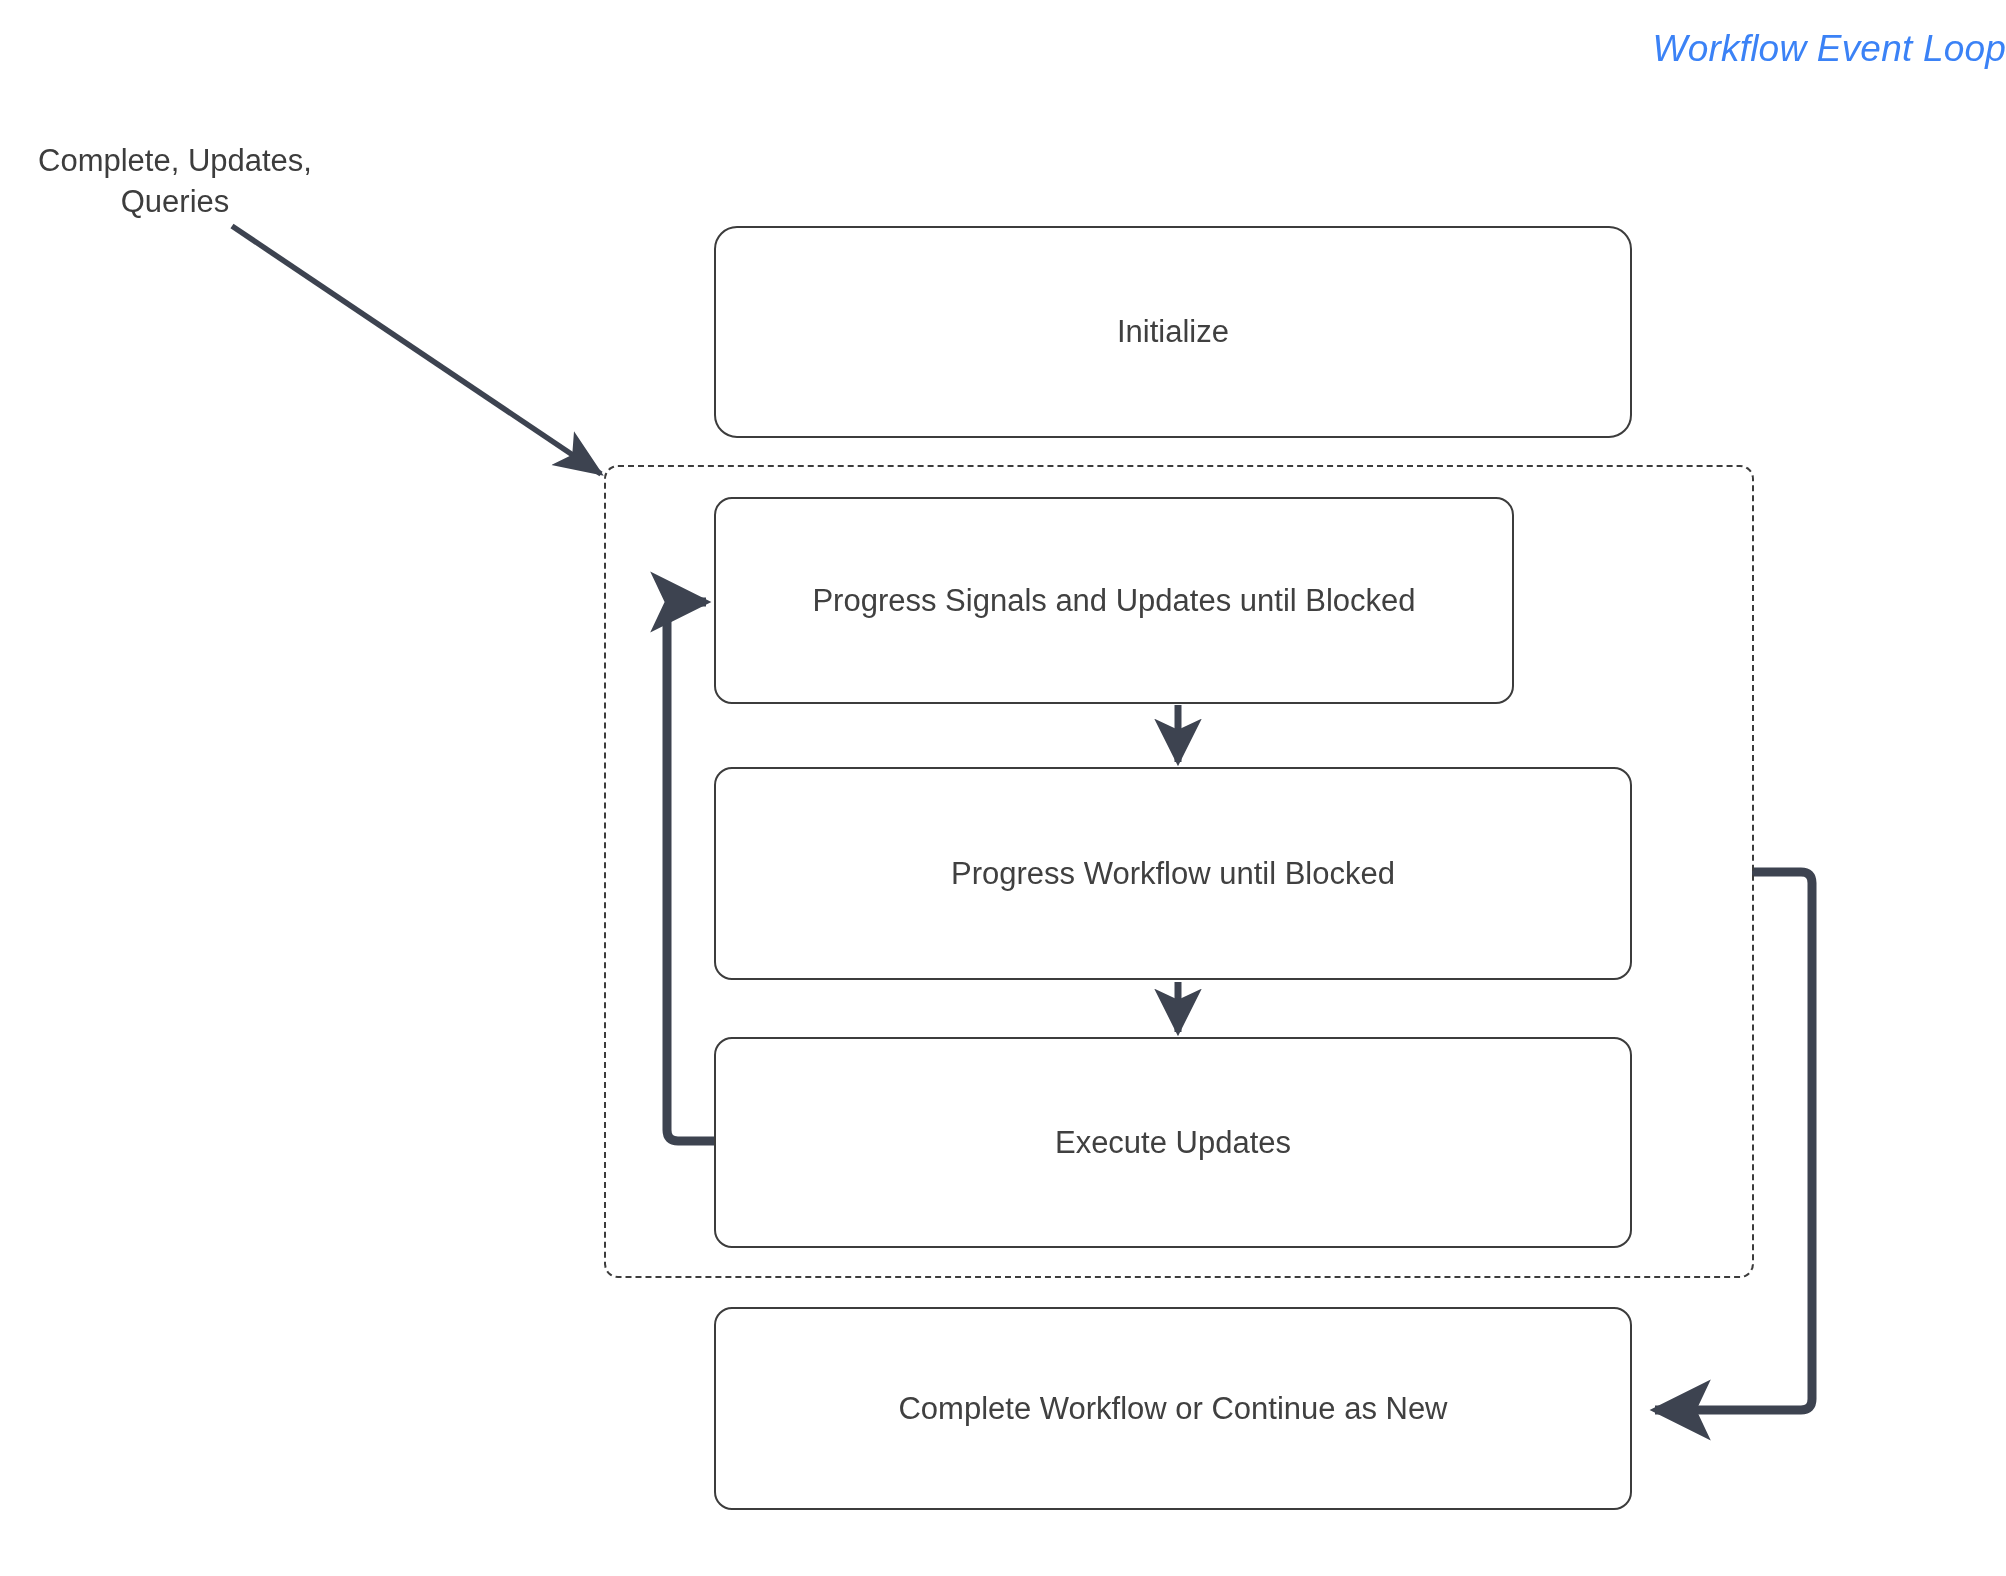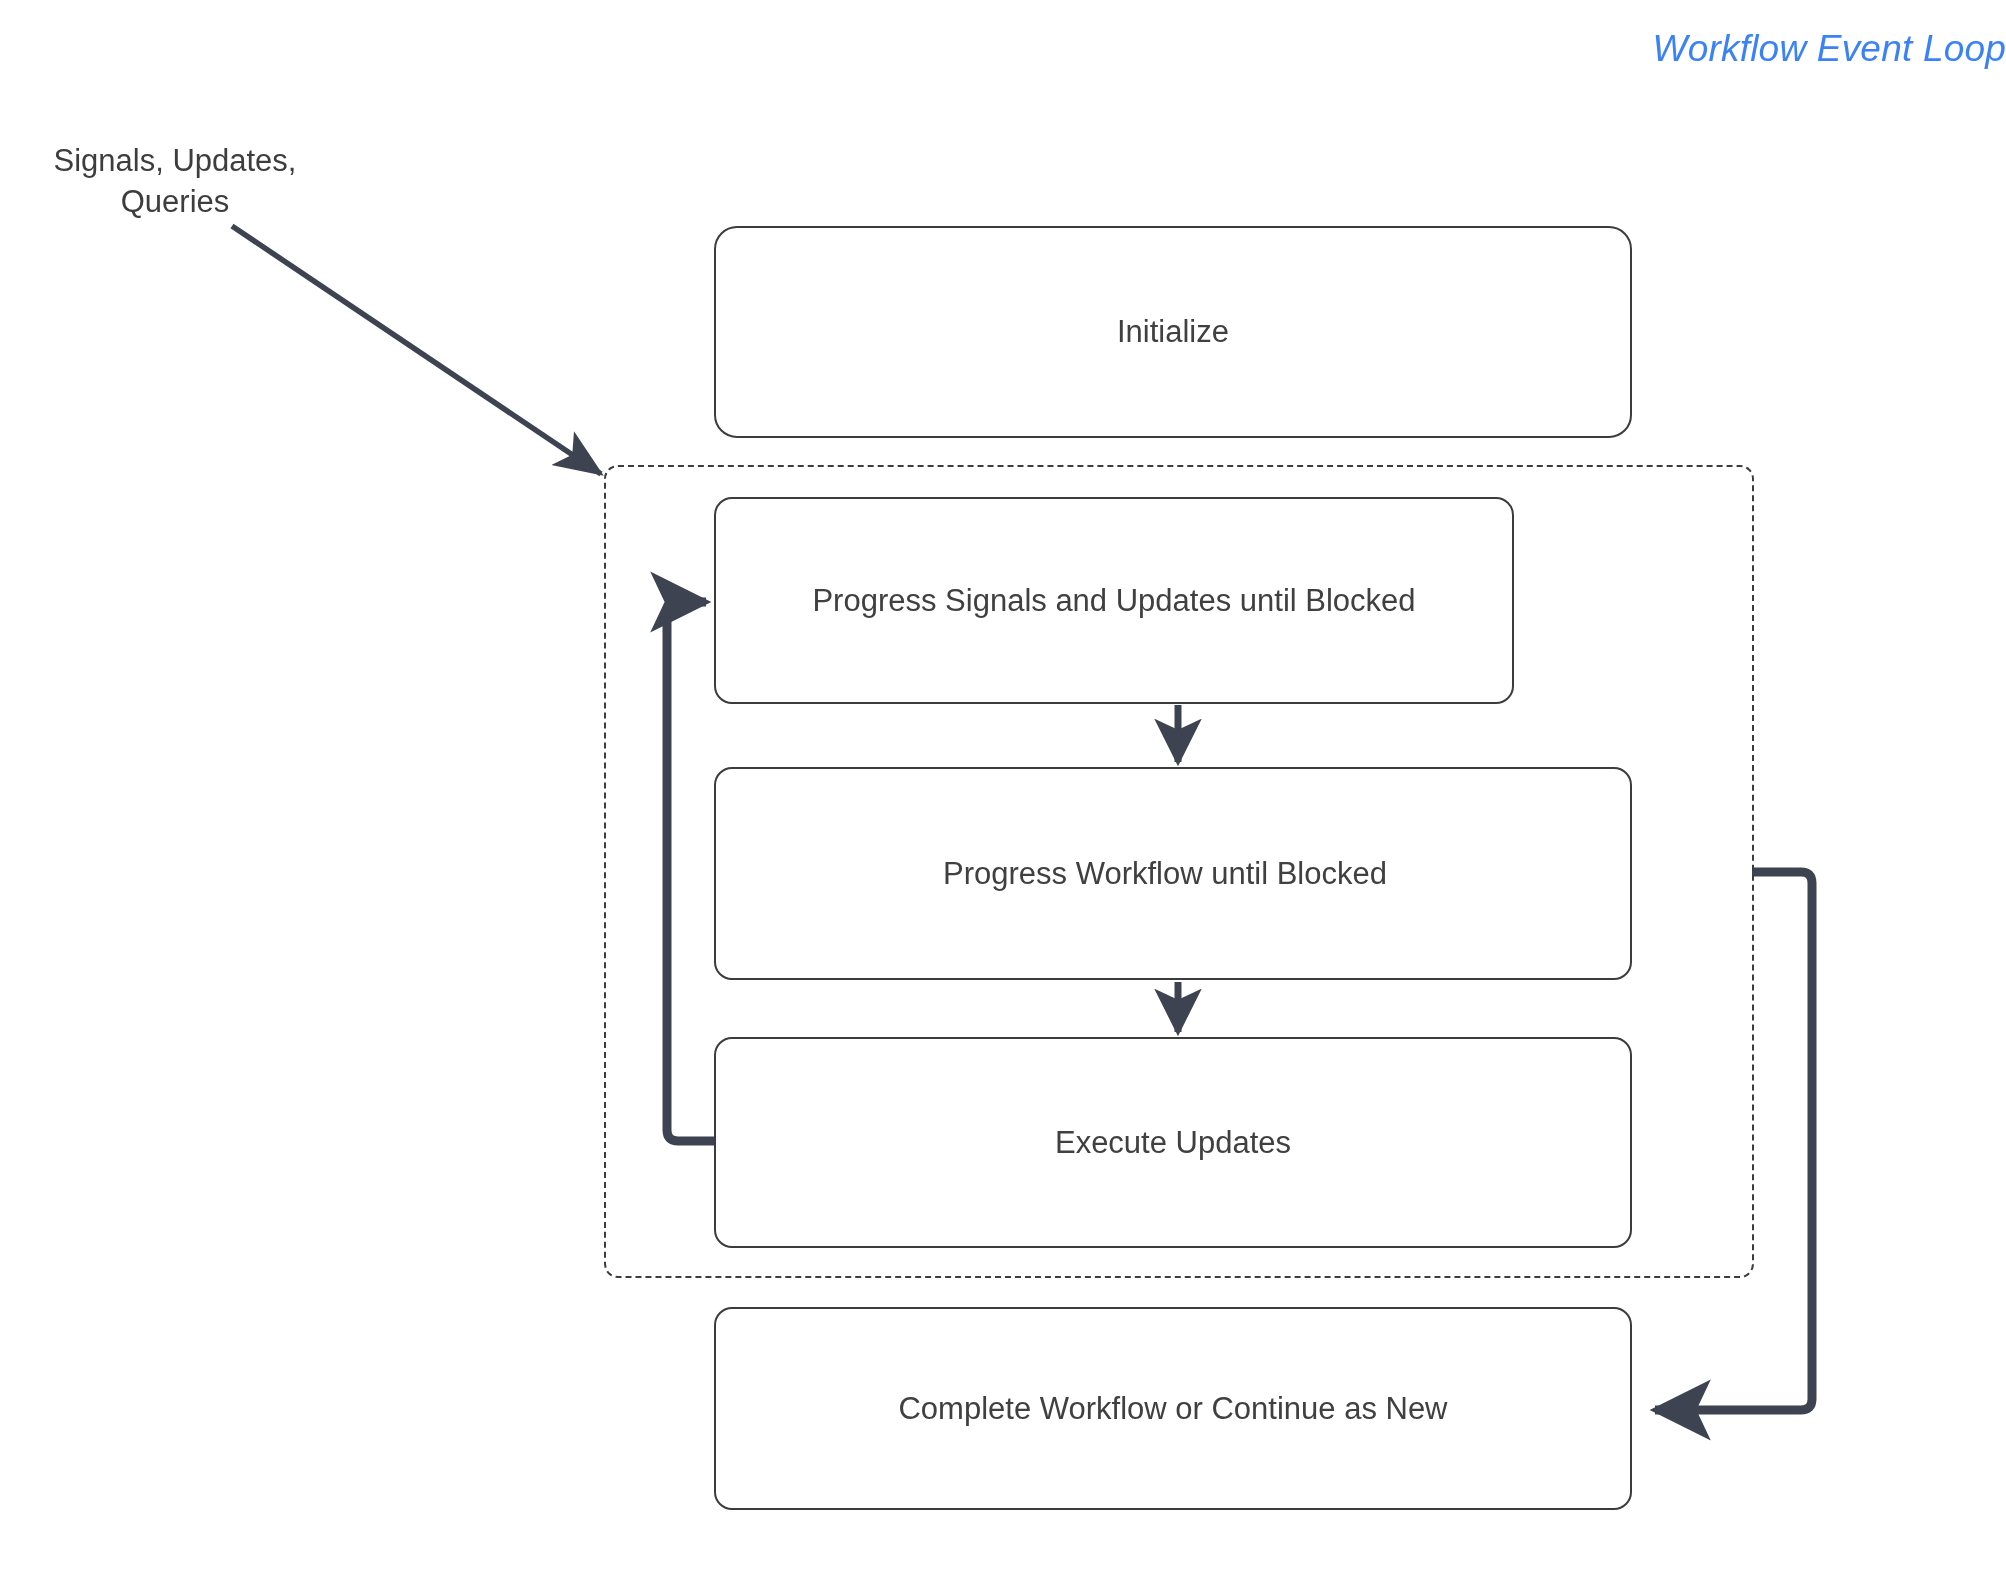--- a/index.html
+++ b/index.html
@@ -62,34 +62,34 @@
   }
   .loop-container {
     position: absolute;
     box-sizing: border-box;
     border: 2px dashed #3c3c3c;
     border-radius: 14px;
     background: transparent;
   }
   .node-initialize { left: 714px; top: 226px;  width: 918px; height: 212px; border-radius: 23px; }
   .node-progress-signals { left: 714px; top: 497px;  width: 800px; height: 207px; }
-  .node-progress-workflow { left: 714px; top: 767px;  width: 918px; height: 213px; padding-left: 8px; }
+  .node-progress-workflow { left: 714px; top: 767px;  width: 918px; height: 213px; }
   .node-execute-queries { left: 714px; top: 1037px; width: 918px; height: 211px; }
   .node-complete { left: 714px; top: 1307px; width: 918px; height: 203px; text-align: center; }
   .loop-box { left: 604px; top: 465px; width: 1150px; height: 813px; }
 </style>
 </head>
 <body>
 
 <div id="canvas">
 
   <div class="diagram-title">Workflow Event Loop</div>
 
   <div class="input-label">
-    <div>Signals, Updates,</div>
+    <div>Complete, Updates,</div>
     <div>Queries</div>
   </div>
 
   <svg id="edges" viewBox="0 0 2006 1576">
     <defs>
       <marker id="arrow-thin" markerWidth="10" markerHeight="10" refX="8.4" refY="4" orient="auto" markerUnits="strokeWidth">
         <path d="M0,0.3 L9,4 L0,7.7 L2.1,4 Z" fill="#3d4350"></path>
       </marker>
       <marker id="arrow-thick" markerWidth="7.2" markerHeight="7.2" refX="6.2" refY="3.6" orient="auto" markerUnits="strokeWidth">
         <path d="M0,0.2 L6.8,3.6 L0,7.0 L1.6,3.6 Z" fill="#3d4350"></path>

